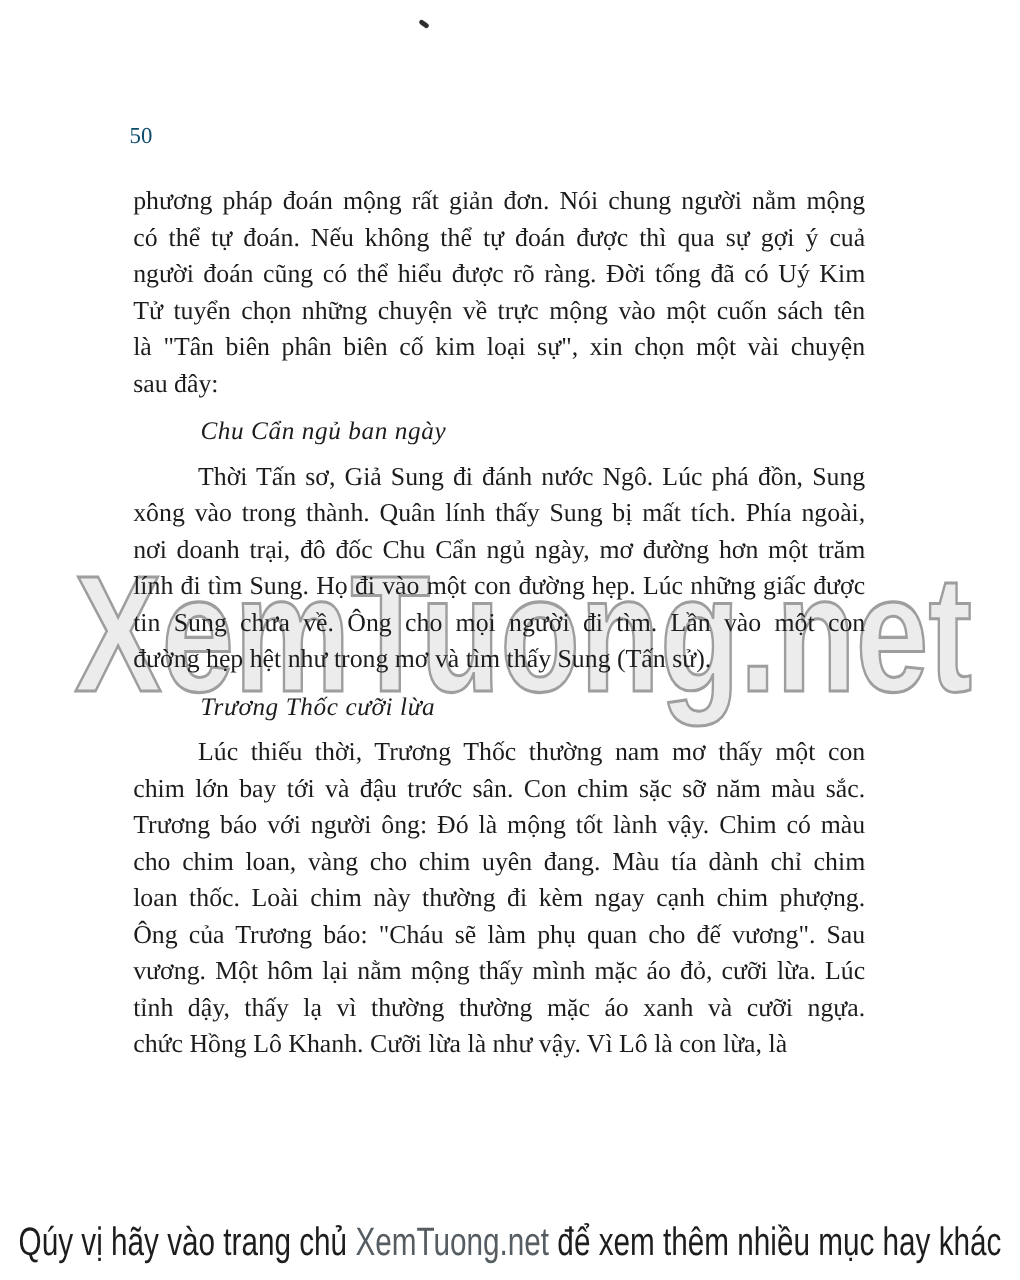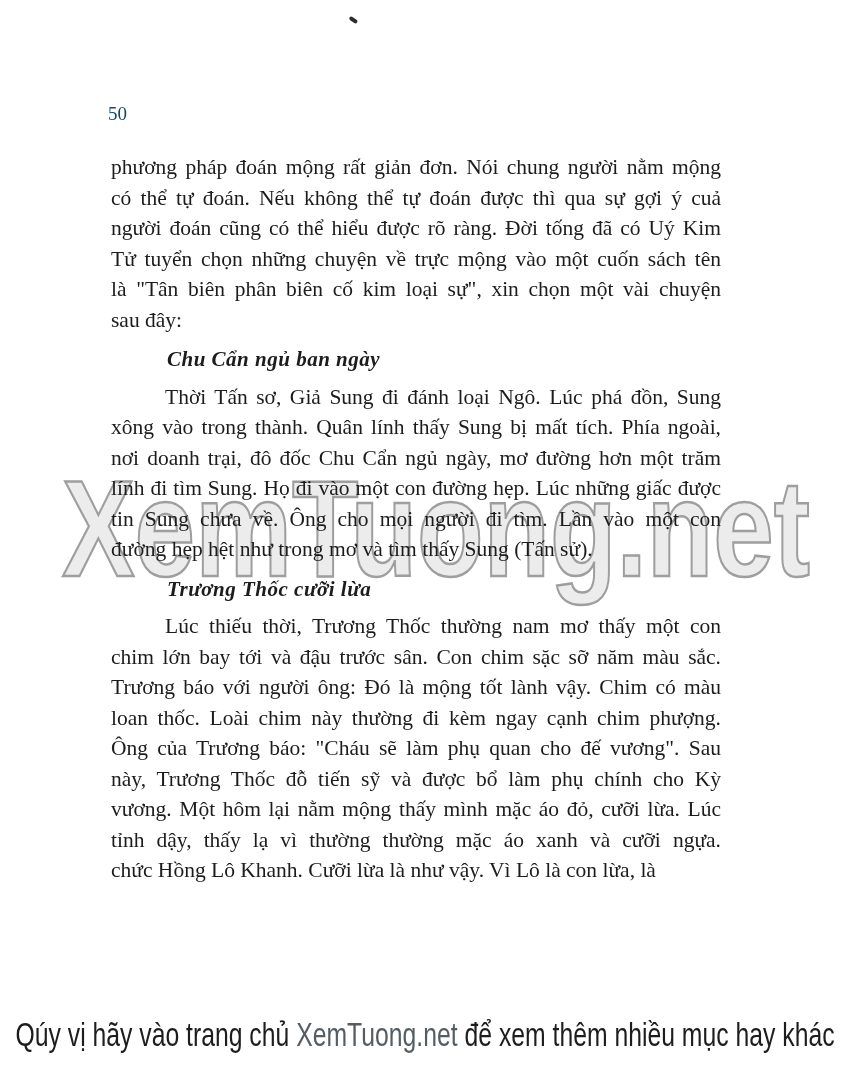--- a/index.html
+++ b/index.html
@@ -71,21 +71,20 @@
     text-justify: inter-word;
     white-space: normal;
   }
   .tline.last { text-align-last: left; }
   .tline.first-indent { padding-left: 54px; }
   .heading {
     font-style: italic;
     font-size: 21px;
     margin: 9px 0 7px 56px;
     letter-spacing: 0.5px;
-    font-weight: bold;
   }
   .footer {
     position: absolute;
     left: 0;
     right: 0;
     top: 1016px;
     display: flex;
     justify-content: center;
     z-index: 2;
   }
@@ -118,35 +117,35 @@
     <div class="para">
         <div class="tline">phương pháp đoán mộng rất giản đơn. Nói chung người nằm mộng</div>
         <div class="tline">có thể tự đoán. Nếu không thể tự đoán được thì qua sự gợi ý cuả</div>
         <div class="tline">người đoán cũng có thể hiểu được rõ ràng. Đời tống đã có Uý Kim</div>
         <div class="tline">Tử tuyển chọn những chuyện về trực mộng vào một cuốn sách tên</div>
         <div class="tline">là "Tân biên phân biên cố kim loại sự", xin chọn một vài chuyện</div>
         <div class="tline last">sau đây:</div>
       </div>
     <div class="heading">Chu Cẩn ngủ ban ngày</div>
     <div class="para">
-        <div class="tline first-indent">Thời Tấn sơ, Giả Sung đi đánh loại Ngô. Lúc phá đồn, Sung</div>
+        <div class="tline first-indent">Thời Tấn sơ, Giả Sung đi đánh nước Ngô. Lúc phá đồn, Sung</div>
         <div class="tline">xông vào trong thành. Quân lính thấy Sung bị mất tích. Phía ngoài,</div>
         <div class="tline">nơi doanh trại, đô đốc Chu Cẩn ngủ ngày, mơ đường hơn một trăm</div>
         <div class="tline">lính đi tìm Sung. Họ đi vào một con đường hẹp. Lúc những giấc được</div>
         <div class="tline">tin Sung chưa về. Ông cho mọi người đi tìm. Lần vào một con</div>
         <div class="tline last">đường hẹp hệt như trong mơ và tìm thấy Sung (Tấn sử).</div>
       </div>
     <div class="heading">Trương Thốc cưỡi lừa</div>
     <div class="para">
         <div class="tline first-indent">Lúc thiếu thời, Trương Thốc thường nam mơ thấy một con</div>
         <div class="tline">chim lớn bay tới và đậu trước sân. Con chim sặc sỡ năm màu sắc.</div>
         <div class="tline">Trương báo với người ông: Đó là mộng tốt lành vậy. Chim có màu</div>
+        <div class="tline">cho chim loan, vàng cho chim uyên đang. Màu tía dành chỉ chim</div>
         <div class="tline">loan thốc. Loài chim này thường đi kèm ngay cạnh chim phượng.</div>
         <div class="tline">Ông của Trương báo: "Cháu sẽ làm phụ quan cho đế vương". Sau</div>
-        <div class="tline">này, Trương Thốc đỗ tiến sỹ và được bổ làm phụ chính cho Kỳ</div>
         <div class="tline">vương. Một hôm lại nằm mộng thấy mình mặc áo đỏ, cưỡi lừa. Lúc</div>
         <div class="tline">tỉnh dậy, thấy lạ vì thường thường mặc áo xanh và cưỡi ngựa.</div>
         <div class="tline last">chức Hồng Lô Khanh. Cưỡi lừa là như vậy. Vì Lô là con lừa, là</div>
       </div>
   </div>
 
   <div class="footer">
     <div class="footer-inner">
       <span>Qúy vị hãy vào trang chủ </span><span class="site">XemTuong.net</span><span> để xem thêm nhiều mục hay khác</span>
     </div>

